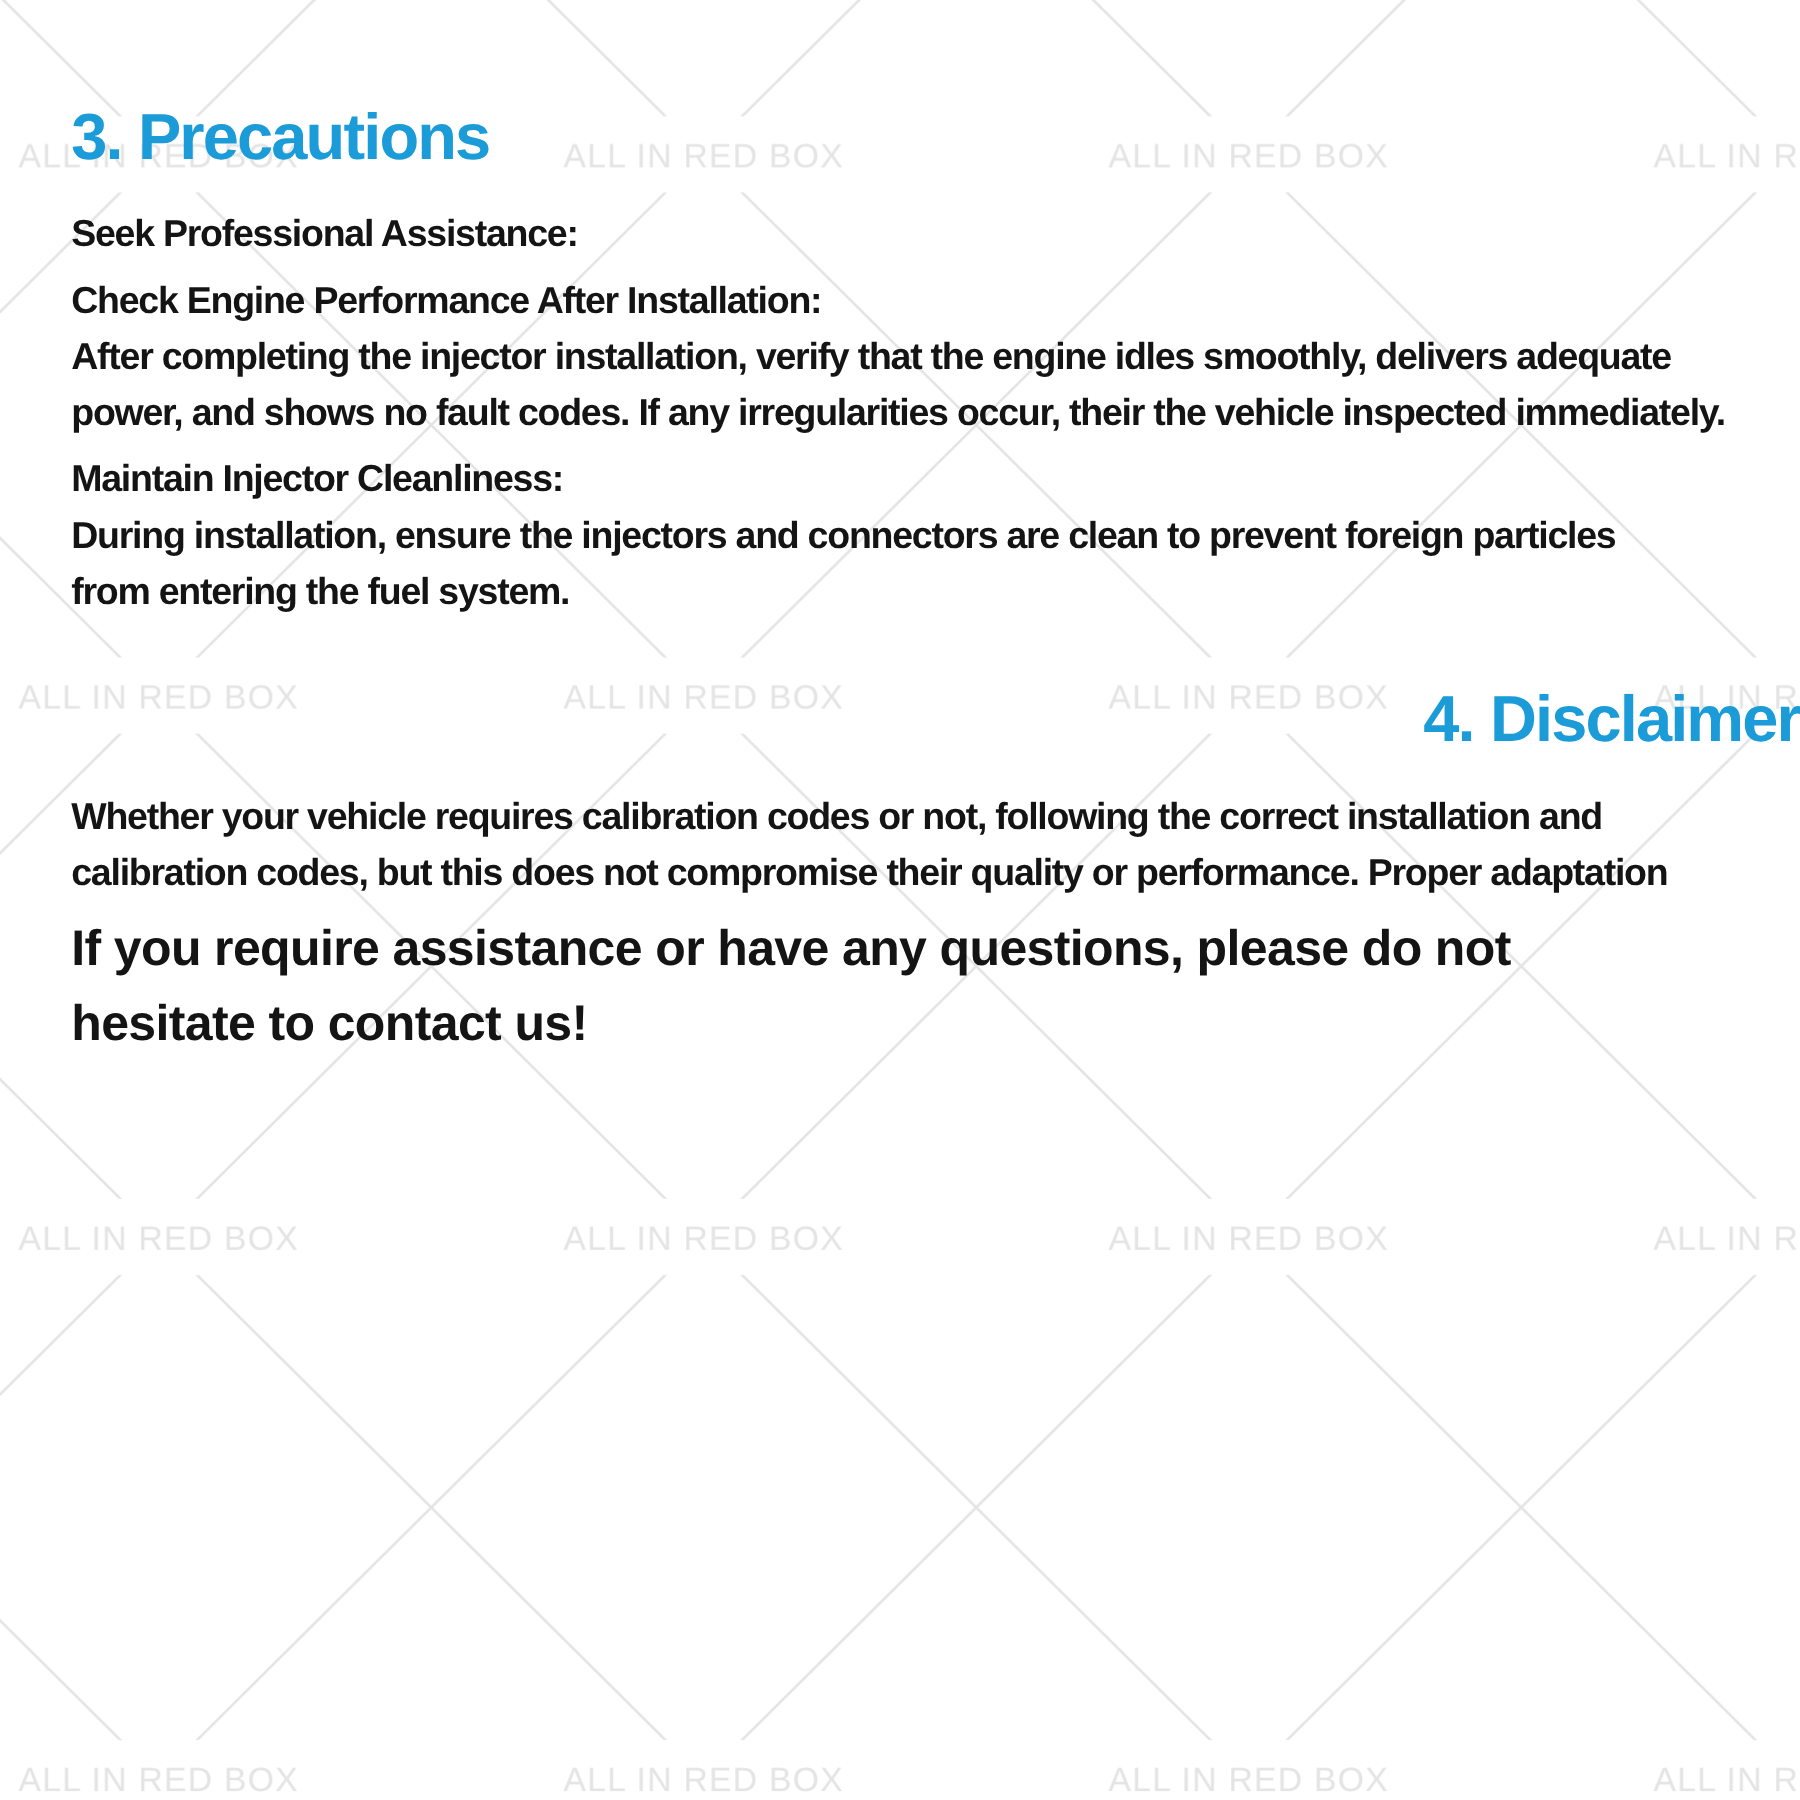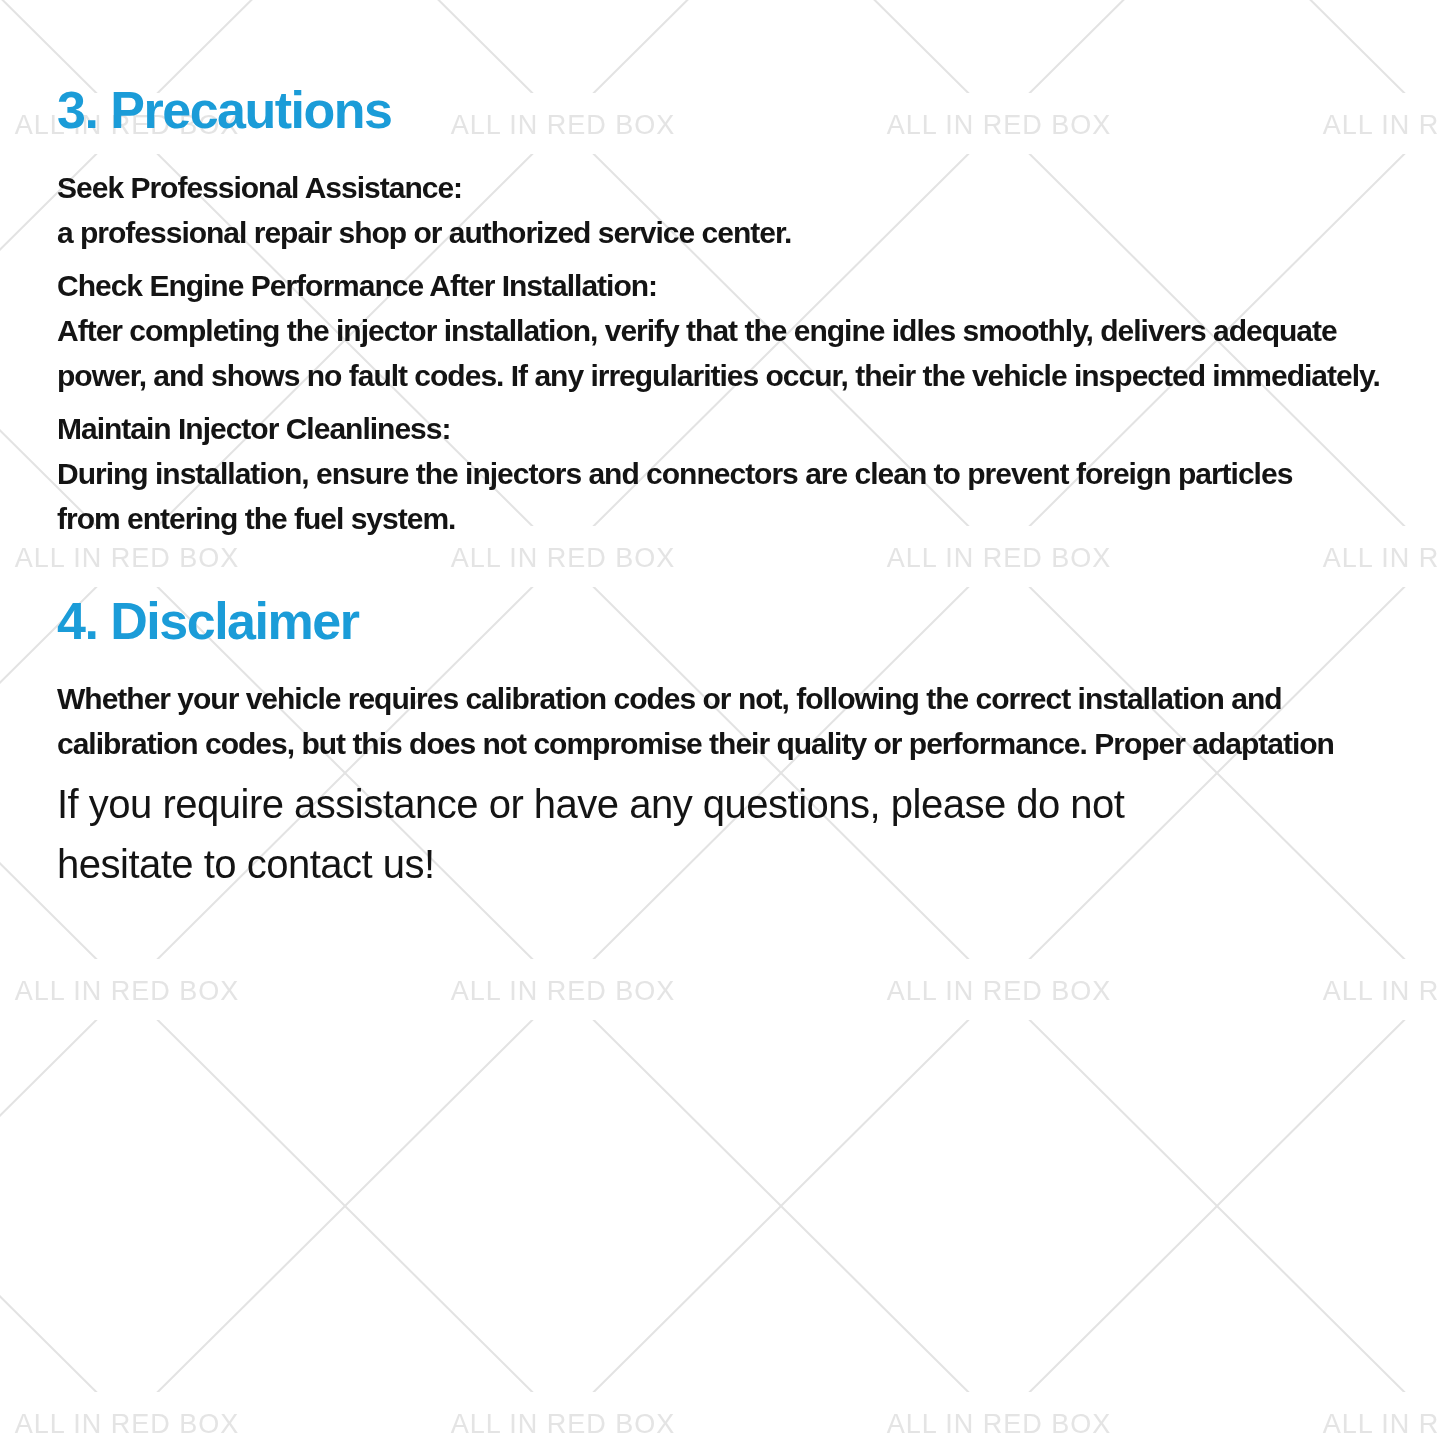--- a/index.html
+++ b/index.html
@@ -34,34 +34,34 @@
   }
   h1{
     margin:0 0 26px 0;
     font-size:52px;
     line-height:1.1;
     font-weight:700;
     letter-spacing:-1.5px;
     color:var(--accent);
     white-space:nowrap;
   }
-  h1.disclaimer{margin-top:52px;}
+  h1.disclaimer{margin-top:52px;text-align:right;}
   .para{
     margin:0 0 8px 0;
     font-size:30px;
     font-weight:700;
     line-height:45px;
     letter-spacing:-1px;
     color:var(--text);
   }
   .para div{white-space:nowrap;}
   .closing{
     margin-top:6px;
     font-size:40px;
-    font-weight:400;
+    font-weight:700;
     line-height:60px;
     letter-spacing:-0.5px;
     color:var(--text);
   }
   .closing div{white-space:nowrap;}
 </style>
 </head>
 <body>
 
 <div class="page">
@@ -77,21 +77,20 @@
     </defs>
     <rect width="1440" height="1440" fill="url(#wmTile)"></rect>
   </svg>
 
   <div class="content">
 
     <h1>3. Precautions</h1>
 
     <div class="para">
         <div>Seek Professional Assistance:</div>
-        <div>a professional repair shop or authorized service center.</div>
       </div>
 
     <div class="para">
         <div>Check Engine Performance After Installation:</div>
         <div>After completing the injector installation, verify that the engine idles smoothly, delivers adequate</div>
         <div>power, and shows no fault codes. If any irregularities occur, their the vehicle inspected immediately.</div>
       </div>
 
     <div class="para">
         <div>Maintain Injector Cleanliness:</div>

